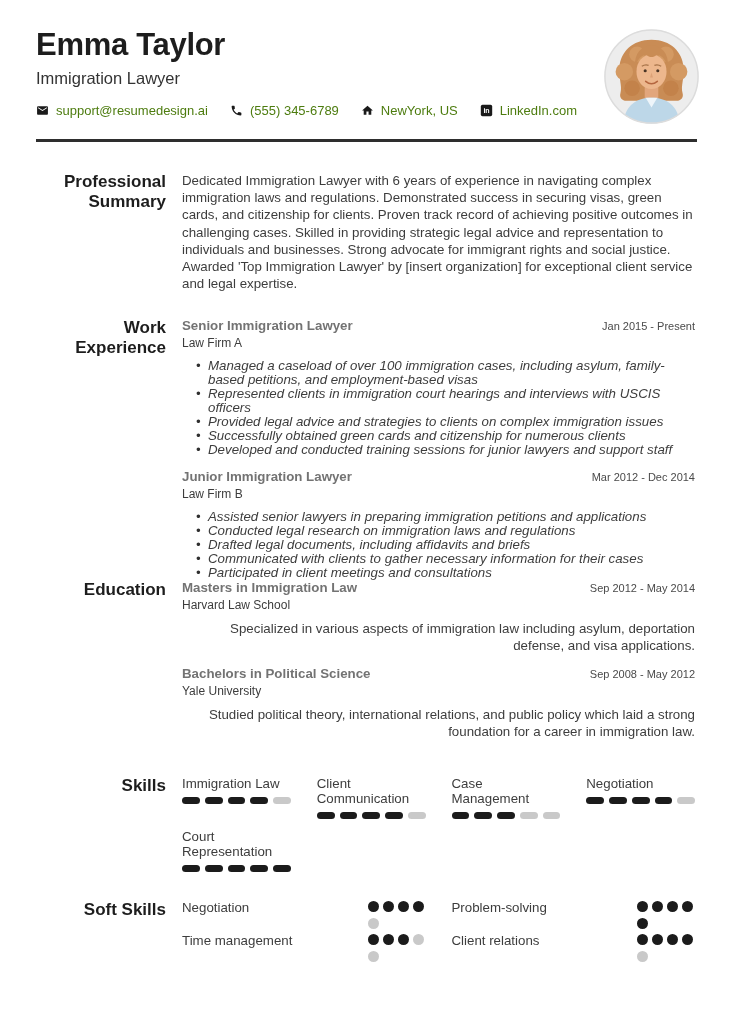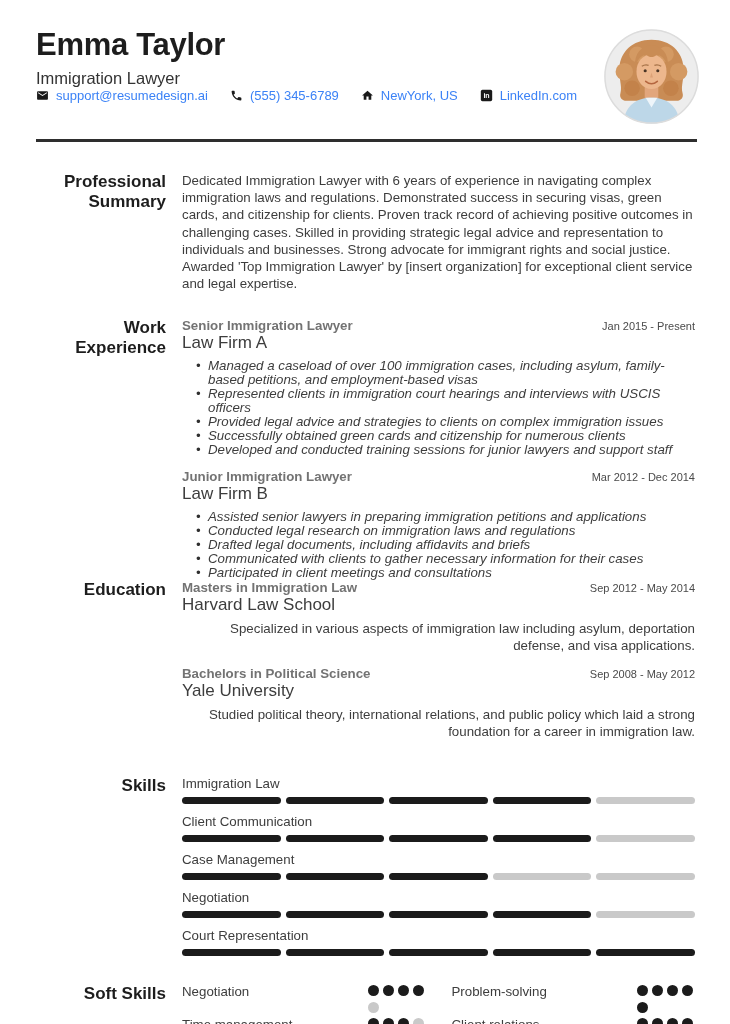--- a/index.html
+++ b/index.html
@@ -8,21 +8,21 @@
 
   .page {
     position:relative; width:730px; height:1024px; margin:0 auto;
     background:#fff; overflow:hidden; color:var(--text-body,#3d3d3d);
   }
 
   
   .header { display:flex; justify-content:space-between; align-items:flex-start; padding:28px 30px 0 36px; }
   .name { margin:0; font-size:31px; font-weight:700; letter-spacing:-0.3px; color:var(--text-primary,#1d1d1d); line-height:1.12; }
   .job-title { margin-top:6px; font-size:16.5px; color:#333; }
-  .contact-row { display:flex; align-items:center; gap:22px; margin-top:0; font-size:13px; color:#3b82f6; }
+  .contact-row { display:flex; align-items:center; gap:22px; margin-top:15px; font-size:13px; color:#4d7c0f; }
   .contact-item { display:flex; align-items:center; gap:7px; white-space:nowrap; }
   .contact-item svg { display:block; }
   .avatar { width:97px; height:97px; border-radius:50%; flex:0 0 auto; margin-top:0; }
   .header-rule { border:none; border-top:3px solid var(--rule,#2e2e2e); margin:14px 33px 0 36px; }
 
   
   .main { padding:0 35px 0 36px; }
   .section { display:flex; align-items:flex-start; }
   .section-label {
     flex:0 0 130px; padding-left:18px; text-align:right;
@@ -36,28 +36,28 @@
   .section-skills     { margin-top:36px; }
   .section-soft       { margin-top:28px; }
 
   .summary-text { line-height:17.2px; }
 
   
   .entry + .entry { margin-top:12px; }
   .entry-head { display:flex; justify-content:space-between; align-items:baseline; }
   .entry-title { font-weight:700; font-size:13.3px; color:#737373; line-height:16.5px; }
   .entry-date { font-size:11px; color:#4a4a4a; white-space:nowrap; margin-left:12px; }
-  .entry-sub { font-size:17px; line-height:16.5px; color:#3d3d3d; }
+  .entry-sub { font-size:12px; line-height:16.5px; color:#3d3d3d; }
   .bullets { margin:8px 0 0 0; padding:0; list-style:none; }
   .bullets li { position:relative; padding-left:26px; line-height:14px;font-style:italic; }
   .bullets li::before { content:"•"; position:absolute; left:14px; top:0; font-size:13px; color:#2f2f2f; }
   .entry-desc { margin:7px 0 0 0; line-height:17px;text-align:right; }
 
   
-  .skills-grid { display:grid; grid-template-columns:1fr; column-gap:26px; row-gap:10px; }
+  .skills-grid { display:grid; grid-template-columns:1fr 1fr 1fr 1fr; column-gap:26px; row-gap:10px; }
   .skill-name { font-size:13.3px; margin-bottom:6px; }
   .skill-bar { display:flex; gap:5px; }
   .skill-bar .seg { flex:1; height:7px; border-radius:3.5px; background:var(--filled,#1b1b1b); }
   .skill-bar .seg.empty { background:var(--unfilled,#c9c9c9); }
 
   
   .soft-grid { display:grid; grid-template-columns:1fr 1fr; column-gap:26px; row-gap:4px; }
   .soft-item { display:flex; justify-content:space-between; align-items:flex-start; }
   .soft-name { font-size:13.3px; line-height:15px; }
   .dots { width:58px; display:flex; flex-wrap:wrap; gap:6px 4px; margin-top:1px; }

